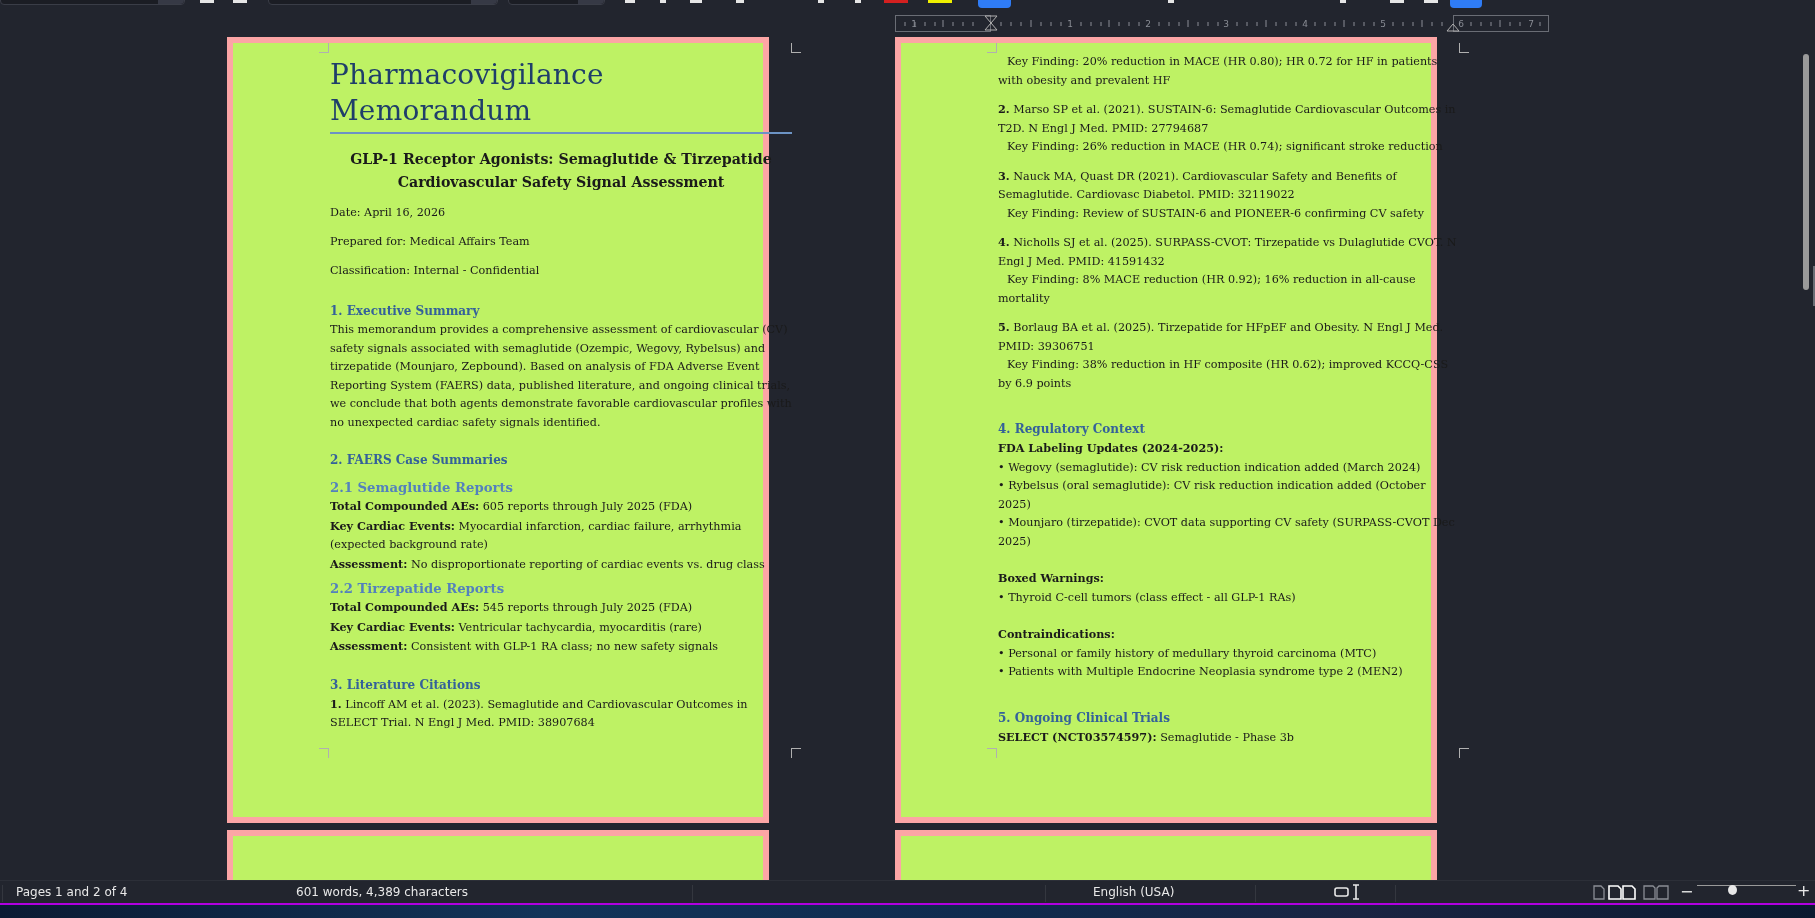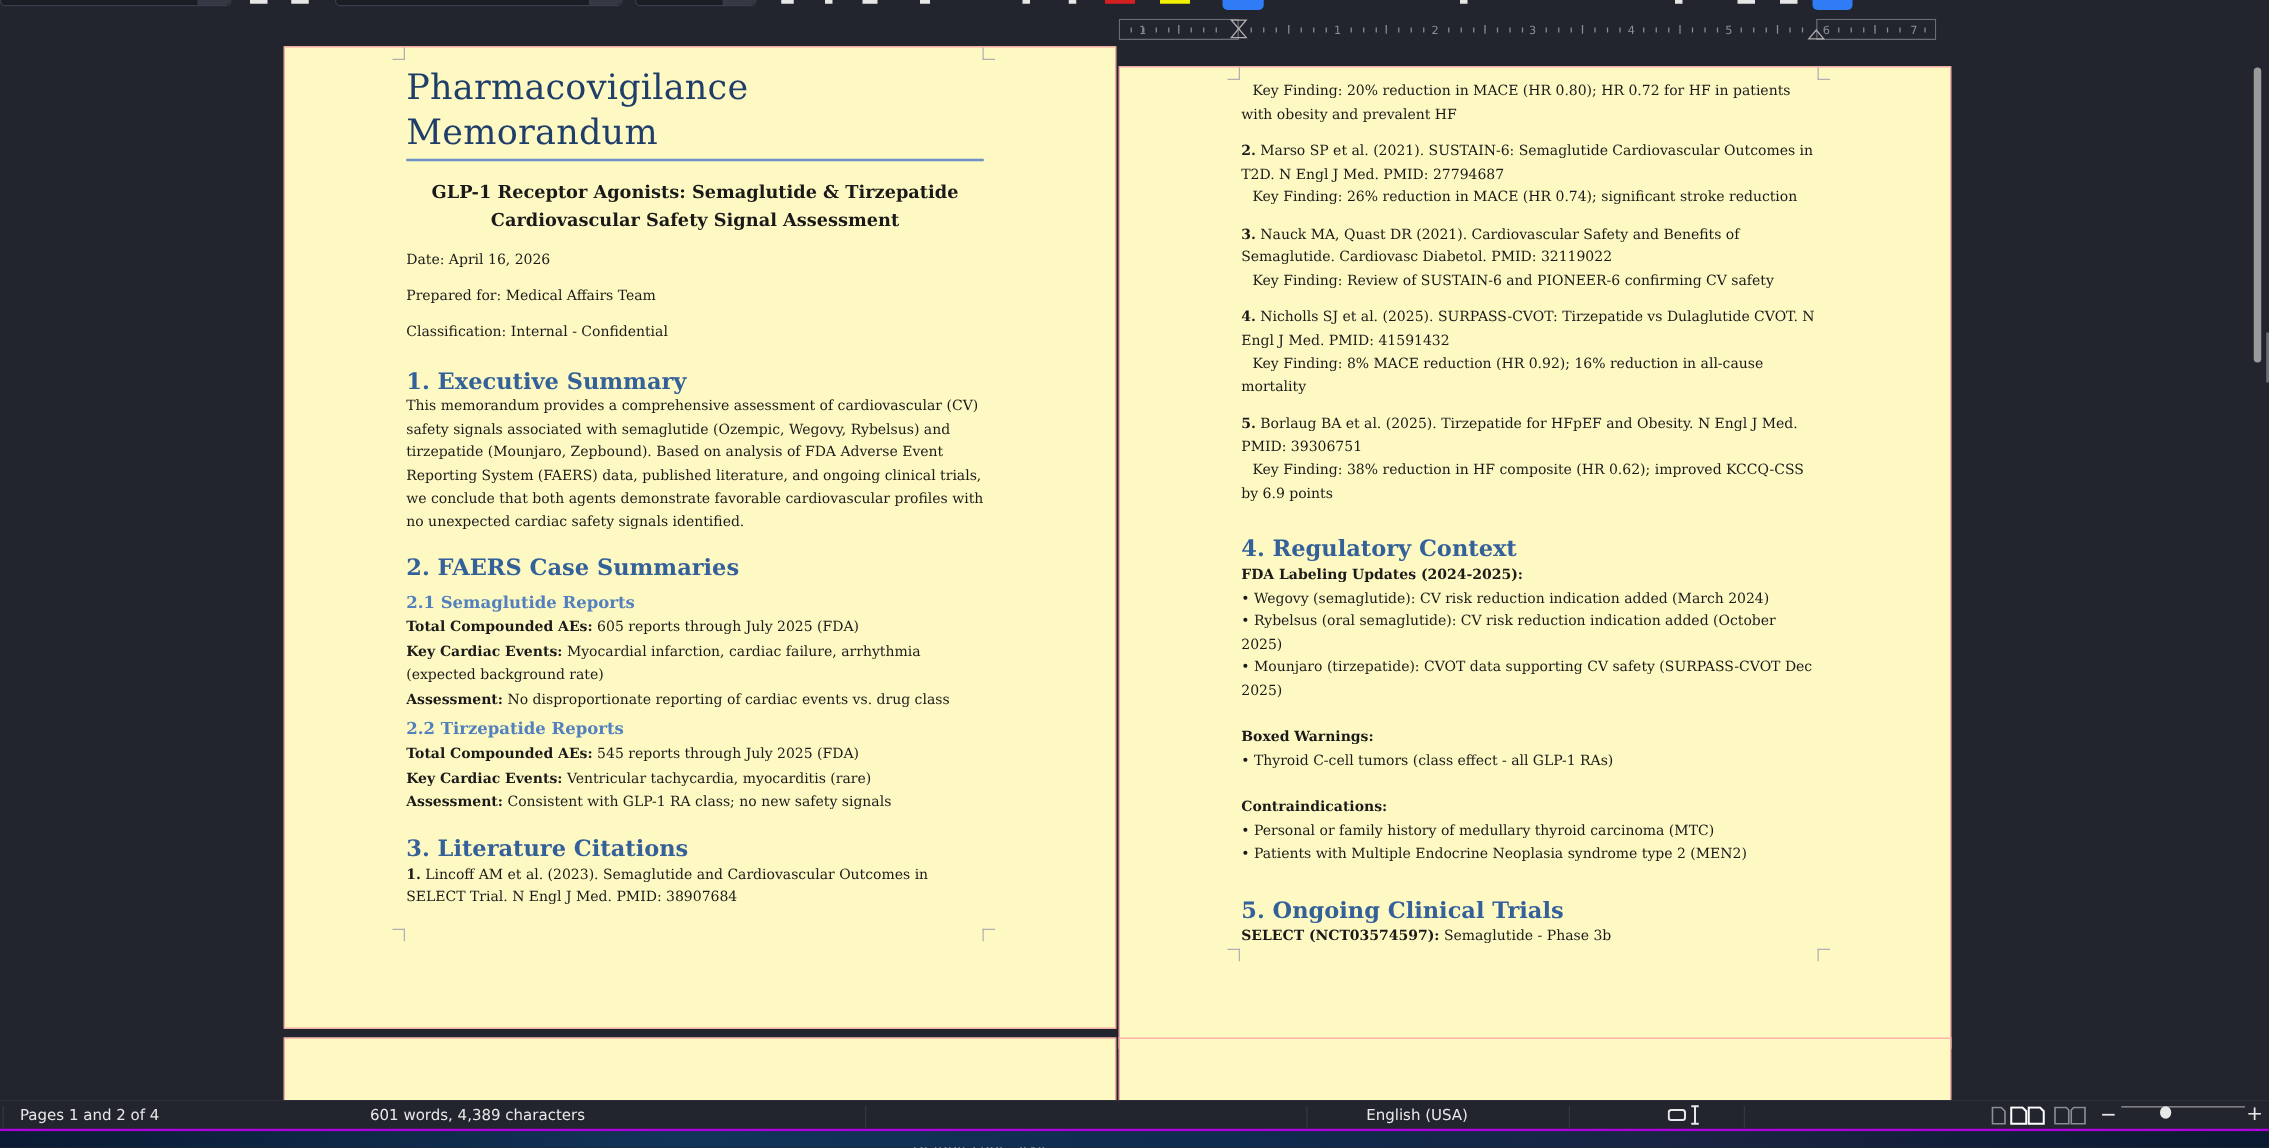--- a/index.html
+++ b/index.html
@@ -9,37 +9,37 @@
   .tb-field .dd { position: absolute; right: 0; top: 0; width: 26px; height: 100%; background: #363945; border-radius: 0 4px 4px 0; }
   .tb-icon { position: absolute; top: -3px; width: 14px; height: 6px; background: #e6e6e6; }
   .tb-red { position: absolute; top: -3px; left: 884px; width: 24px; height: 6px; background: #d42020; }
   .tb-yellow { position: absolute; top: -3px; left: 928px; width: 24px; height: 6px; background: #f0f000; }
   .tb-blue { position: absolute; top: -6px; height: 14px; width: 33px; background: #2f7cf6; border-radius: 4px; }
 
   .ruler { position: absolute; top: 15px; left: 895px; width: 654px; height: 17px; }
   .ruler-svg { position: absolute; left: 0; top: 0; }
 
   .canvas { position: absolute; left: 0; top: 34px; width: 1800px; height: 846px; overflow: hidden; background: #22252e; }
-  .page { position: absolute; background: #fef9c3; width: 666px; border: 1px solid #fca5a5; }
+  .page { position: absolute; background: #bef264; width: 542px; border: 6px solid #fca5a5; }
   .page.p1 { left: 227px; top: 3px; height: 786px; }
-  .page.p2 { left: 895px; top: 19px; height: 786px; }
+  .page.p2 { left: 895px; top: 3px; height: 786px; }
   .page.p3 { left: 227px; top: 796px; height: 80px; }
   .page.p4 { left: 895px; top: 796px; height: 80px; }
   .corner { position: absolute; width: 10px; height: 10px; border-color: #b0b0b0; border-style: solid; border-width: 0; }
   .c-tl { border-right-width: 1px; border-bottom-width: 1px; }
   .c-tr { border-left-width: 1px; border-bottom-width: 1px; }
   .c-bl { border-right-width: 1px; border-top-width: 1px; }
   .c-br { border-left-width: 1px; border-top-width: 1px; }
 
   .content { position: absolute; left: 97px; width: 462px; font-family: "DejaVu Serif", serif; color: #1a1a1a; font-size: 11.2px; line-height: 18.5px; }
   .doc-title { font-size: 28px; line-height: 36px; color: #1f3e6a; font-weight: normal; border-bottom: 2px solid #6c93c4; padding-bottom: 3px; letter-spacing: 0.2px; }
   .doc-subtitle { text-align: center; font-weight: bold; font-size: 14.2px; line-height: 23px; margin-top: 14px; }
   .meta { margin-top: 10px; }
   .meta p { margin-bottom: 10.5px; }
-  .h1 { color: #34619a; font-weight: bold; font-size: 18px; line-height: 20px; }
+  .h1 { color: #34619a; font-weight: bold; font-size: 12px; line-height: 20px; }
   .h2 { color: #5381bd; font-weight: bold; font-size: 13.2px; line-height: 18px; }
   .para { margin: 0; }
   b { font-weight: bold; }
   .indent { padding-left: 9px; }
   .gap-s { height: 10px; }
   .gap-m { height: 18px; }
 
   .scrollbar { position: absolute; left: 1801px; top: 34px; width: 14px; height: 846px; background: #22252e; }
   .scroll-thumb { position: absolute; left: 2px; top: 20px; width: 6px; height: 236px; background: #9a9a9a; border-radius: 3px; }
   .scroll-edge { position: absolute; left: 12px; top: 232px; width: 3px; height: 40px; background: #6a6d75; }

